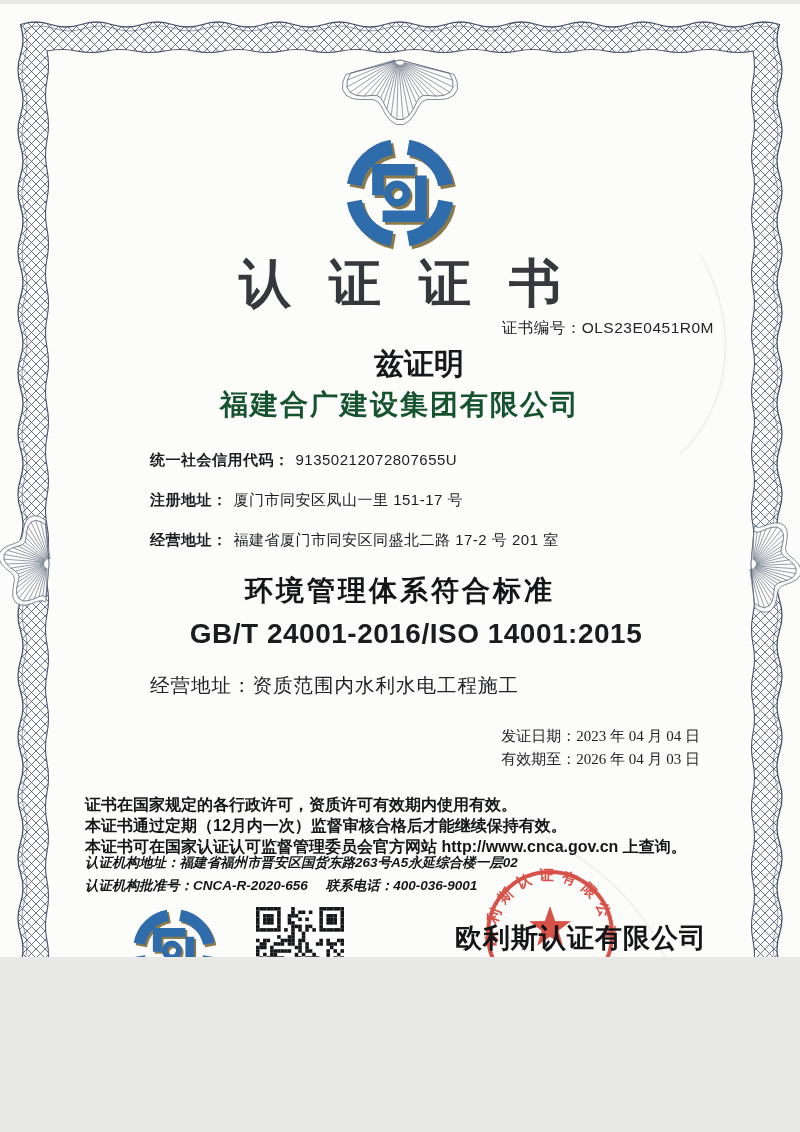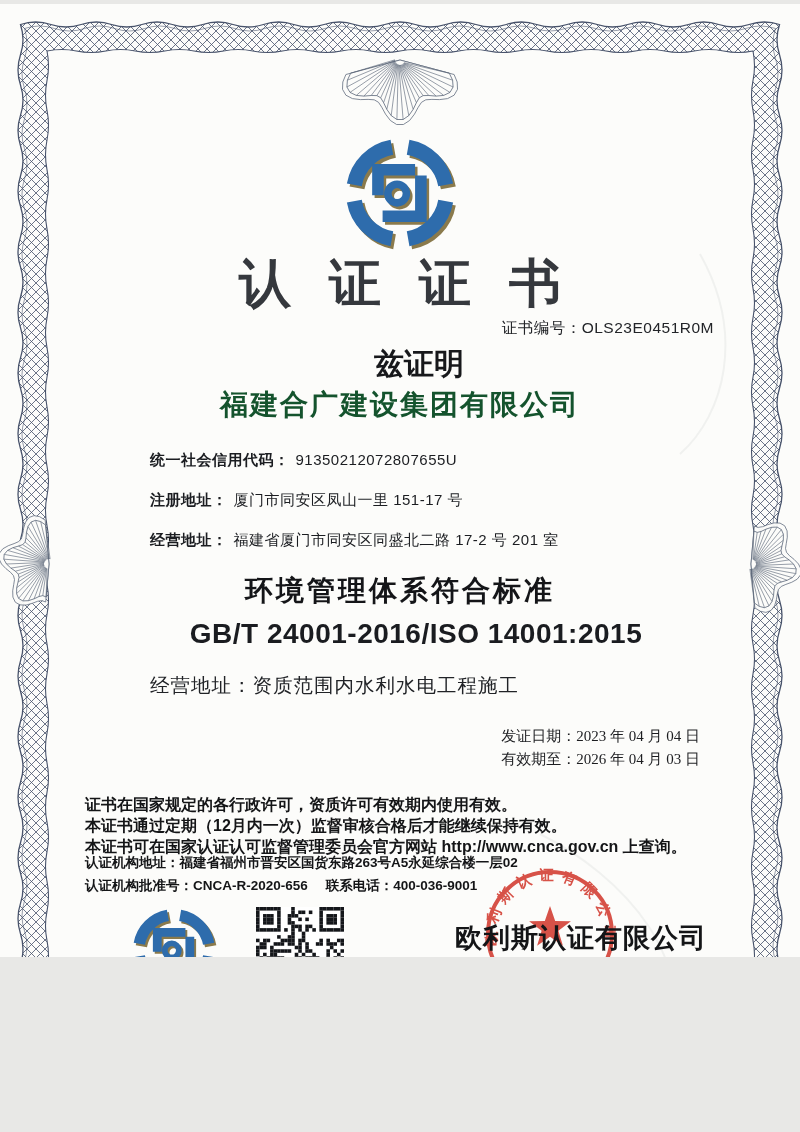--- a/index.html
+++ b/index.html
@@ -45,21 +45,21 @@
   }
   #scope-line{
     left:150px;top:668px;font-size:19.5px;color:#212327;
     font-family:"Liberation Serif","DejaVu Serif",serif;letter-spacing:1px;
   }
   
   #dates{right:100px;top:721px;font-size:15px;line-height:23px;color:#1c1d20;
     font-family:"Liberation Serif","DejaVu Serif",serif;}
   
   #notes{left:85px;top:790px;font-size:16px;line-height:21px;font-weight:700;color:#141517;}
-  #org-info{left:85px;top:848px;font-size:13.5px;line-height:22.5px;font-weight:700;color:#141517;}
+  #org-info{left:85px;top:848px;font-size:13.5px;line-height:22.5px;font-weight:700;color:#141517;font-style:italic;}
   #org-info .gap{display:inline-block;width:18px;}
   
   #logo-small{left:130px;top:902px;width:88px;height:88px;z-index:2;}
   #logo-caption{left:123px;top:998px;width:102px;text-align:center;
     font-size:17px;font-weight:500;letter-spacing:3px;color:#232529;}
   #qr-code{left:256px;top:903px;width:88px;height:88px;z-index:2;}
   #stamp{left:475px;top:855px;width:150px;height:150px;z-index:1;opacity:.88;}
   #issuer-name{left:455px;top:916px;font-size:27px;font-weight:700;color:#141517;letter-spacing:1px;z-index:4;}
   #signer-line{left:455px;top:951px;font-size:27px;font-weight:700;color:#141517;z-index:4;}
   #signature{

